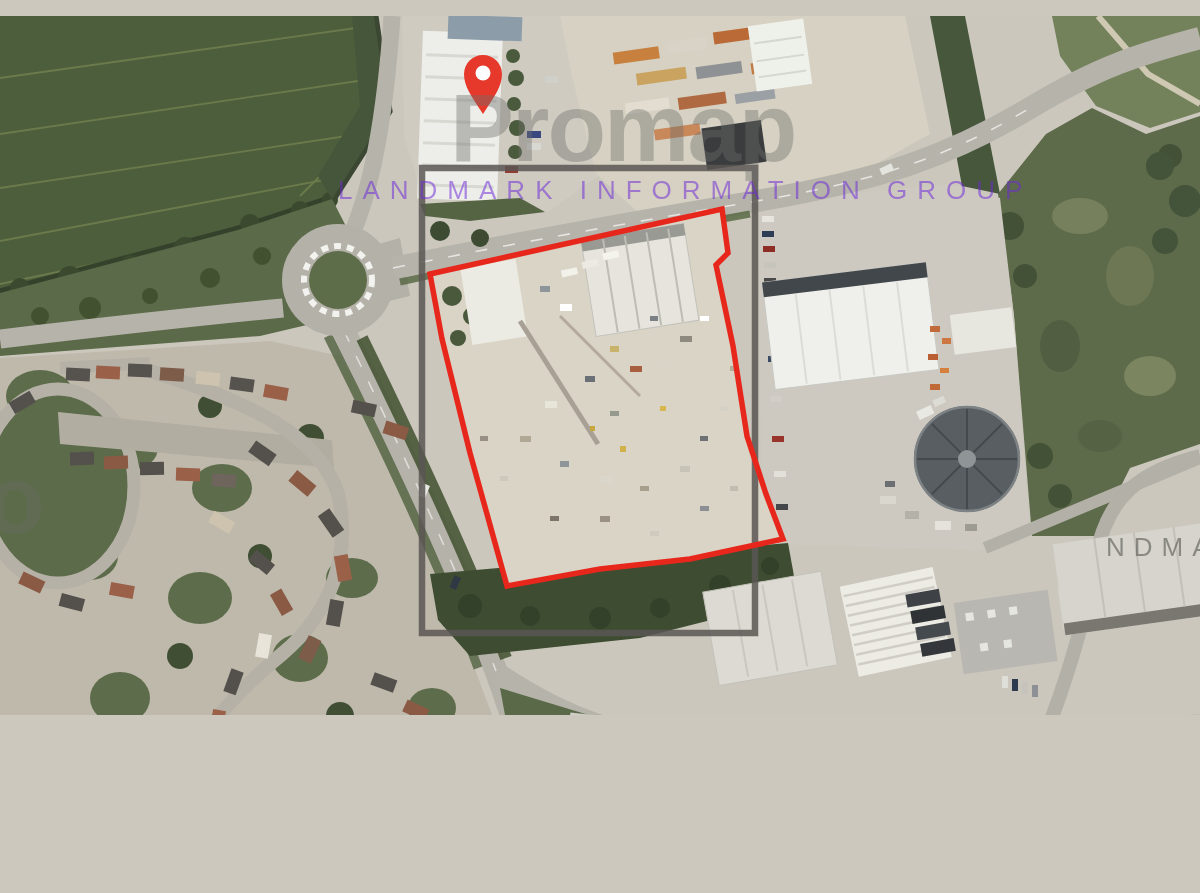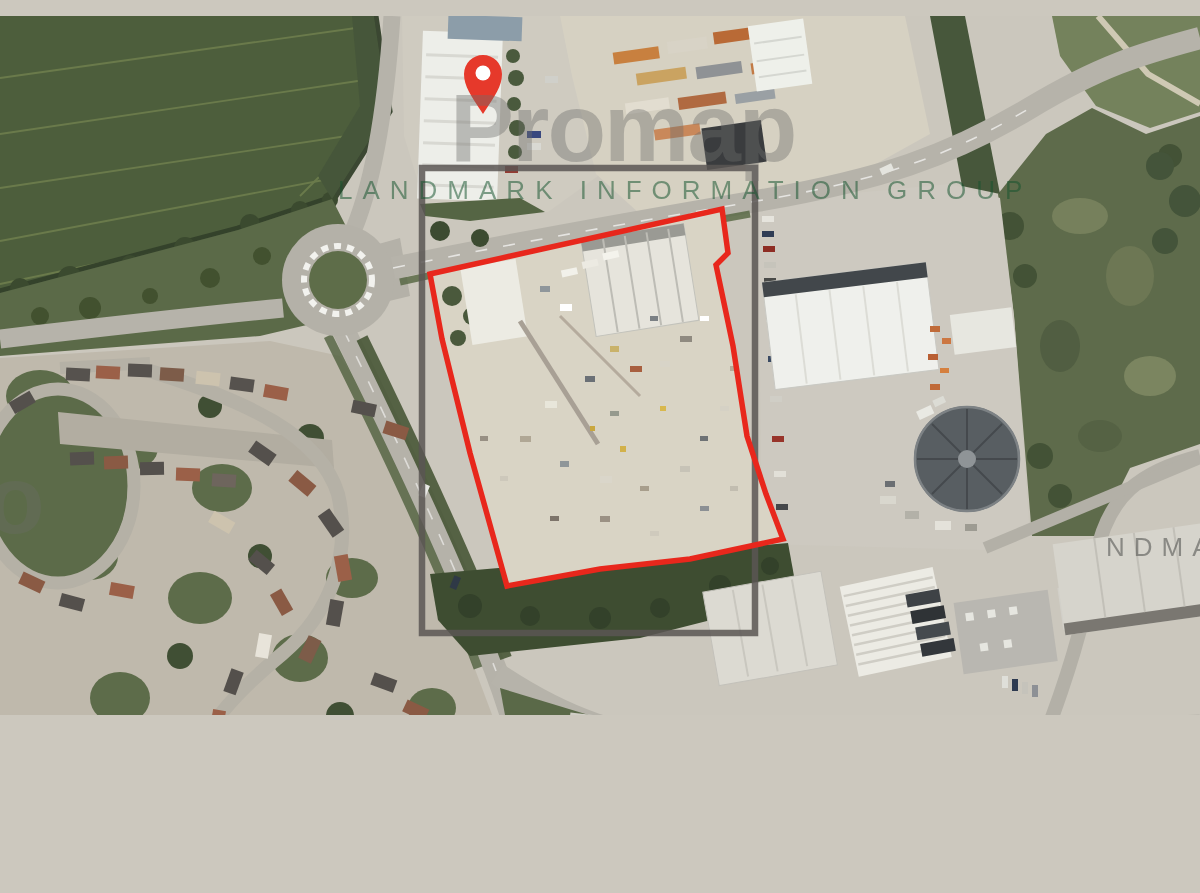--- a/index.html
+++ b/index.html
@@ -2,21 +2,21 @@
 <html><head>
 <meta charset="utf-8">
 <style>
   html,body{margin:0;padding:0;background:#ccc8be;}
   .stage{position:relative;width:1200px;height:699px;overflow:hidden;font-family:"Liberation Sans",sans-serif;margin-top:16px;}
   .stage svg{position:absolute;left:0;top:0;}
   .wm{position:absolute;white-space:nowrap;pointer-events:none;}
   .wm-brand{font:700 96px/1 "Liberation Sans",sans-serif;color:#6e6e6c;opacity:.40;letter-spacing:-2px;}
   .wm-brand.top{left:450px;top:64px;}
   .wm-brand.bottom{left:450px;top:790px;}
-  .wm-attr{font:400 26px/1 "Liberation Sans",sans-serif;color:#14532d;opacity:.52;letter-spacing:10px;}
+  .wm-attr{font:400 26px/1 "Liberation Sans",sans-serif;color:#6d28d9;opacity:.52;letter-spacing:10px;}
   .wm-attr.top{left:338px;top:161px;}
   .wm-attr.bottom{left:408px;top:874px;}
   .wm-frag-right{font:400 26px/1 "Liberation Sans",sans-serif;color:#4c4c4a;opacity:.55;letter-spacing:9px;left:1106px;top:518px;}
   .wm-frag-left{font:700 96px/1 "Liberation Sans",sans-serif;color:#6e6e6c;opacity:.30;left:-14px;top:436px;}
 </style>
 </head>
 <body>
 
 <div class="stage">
 

